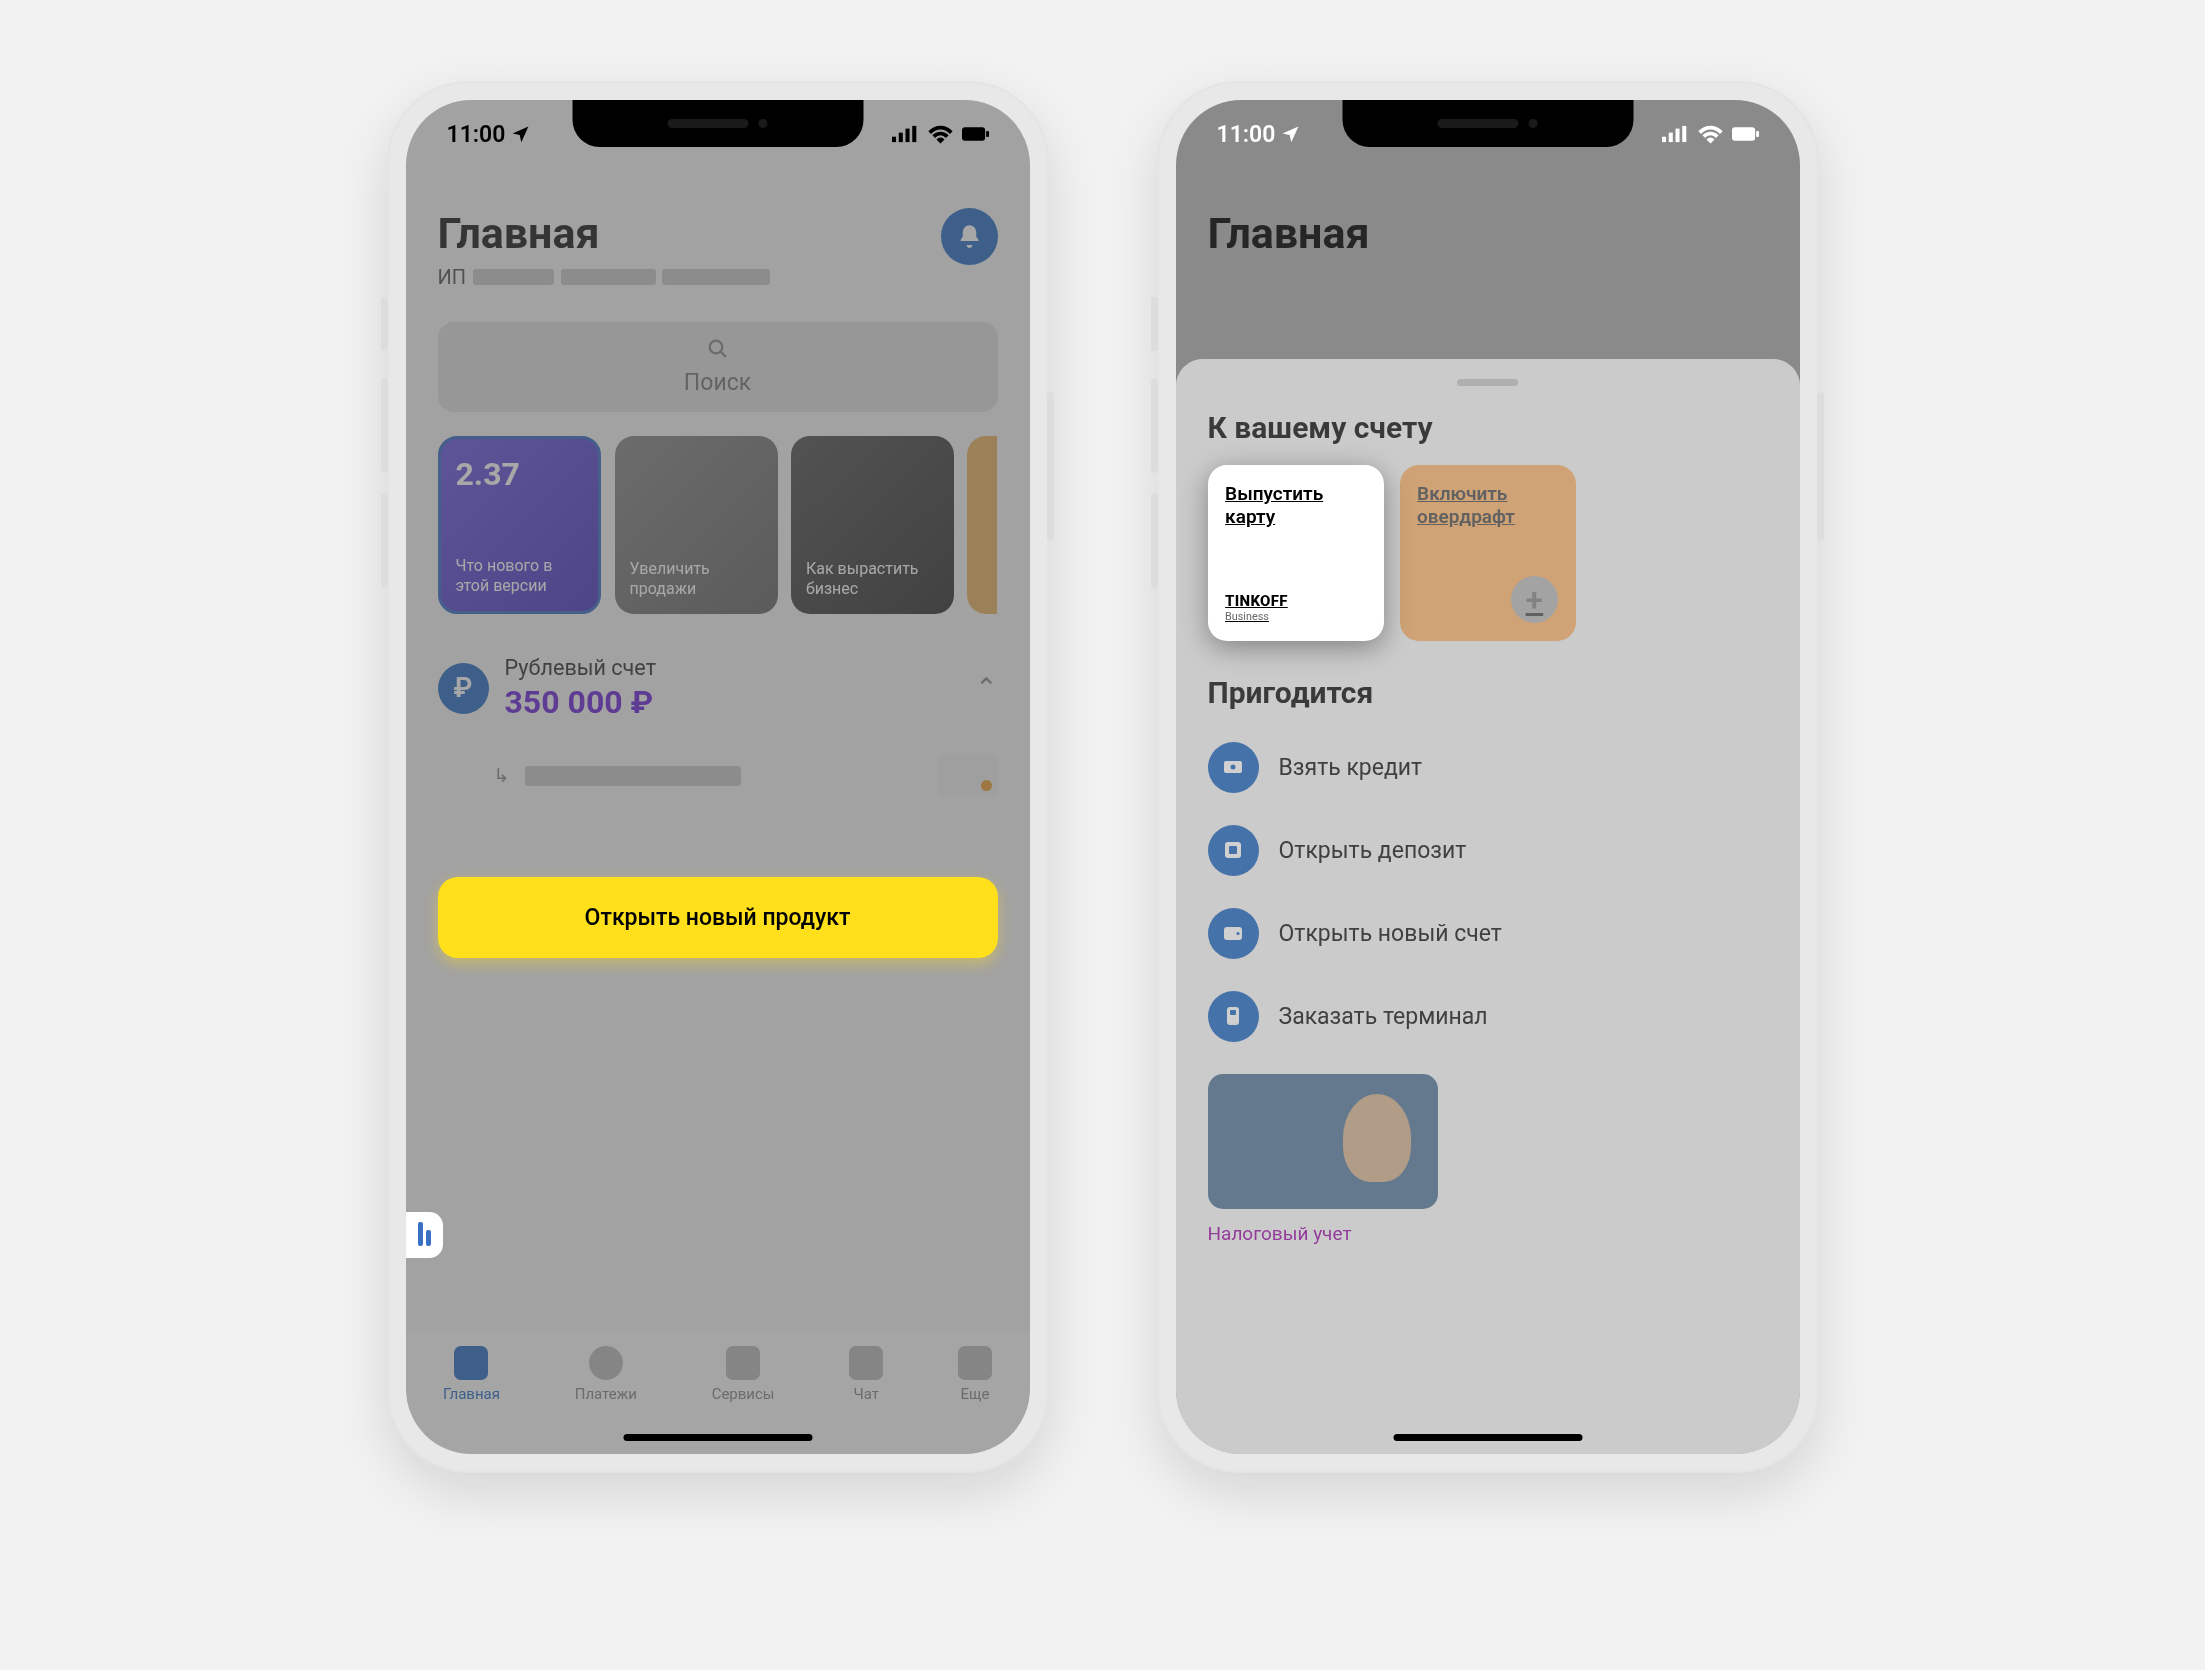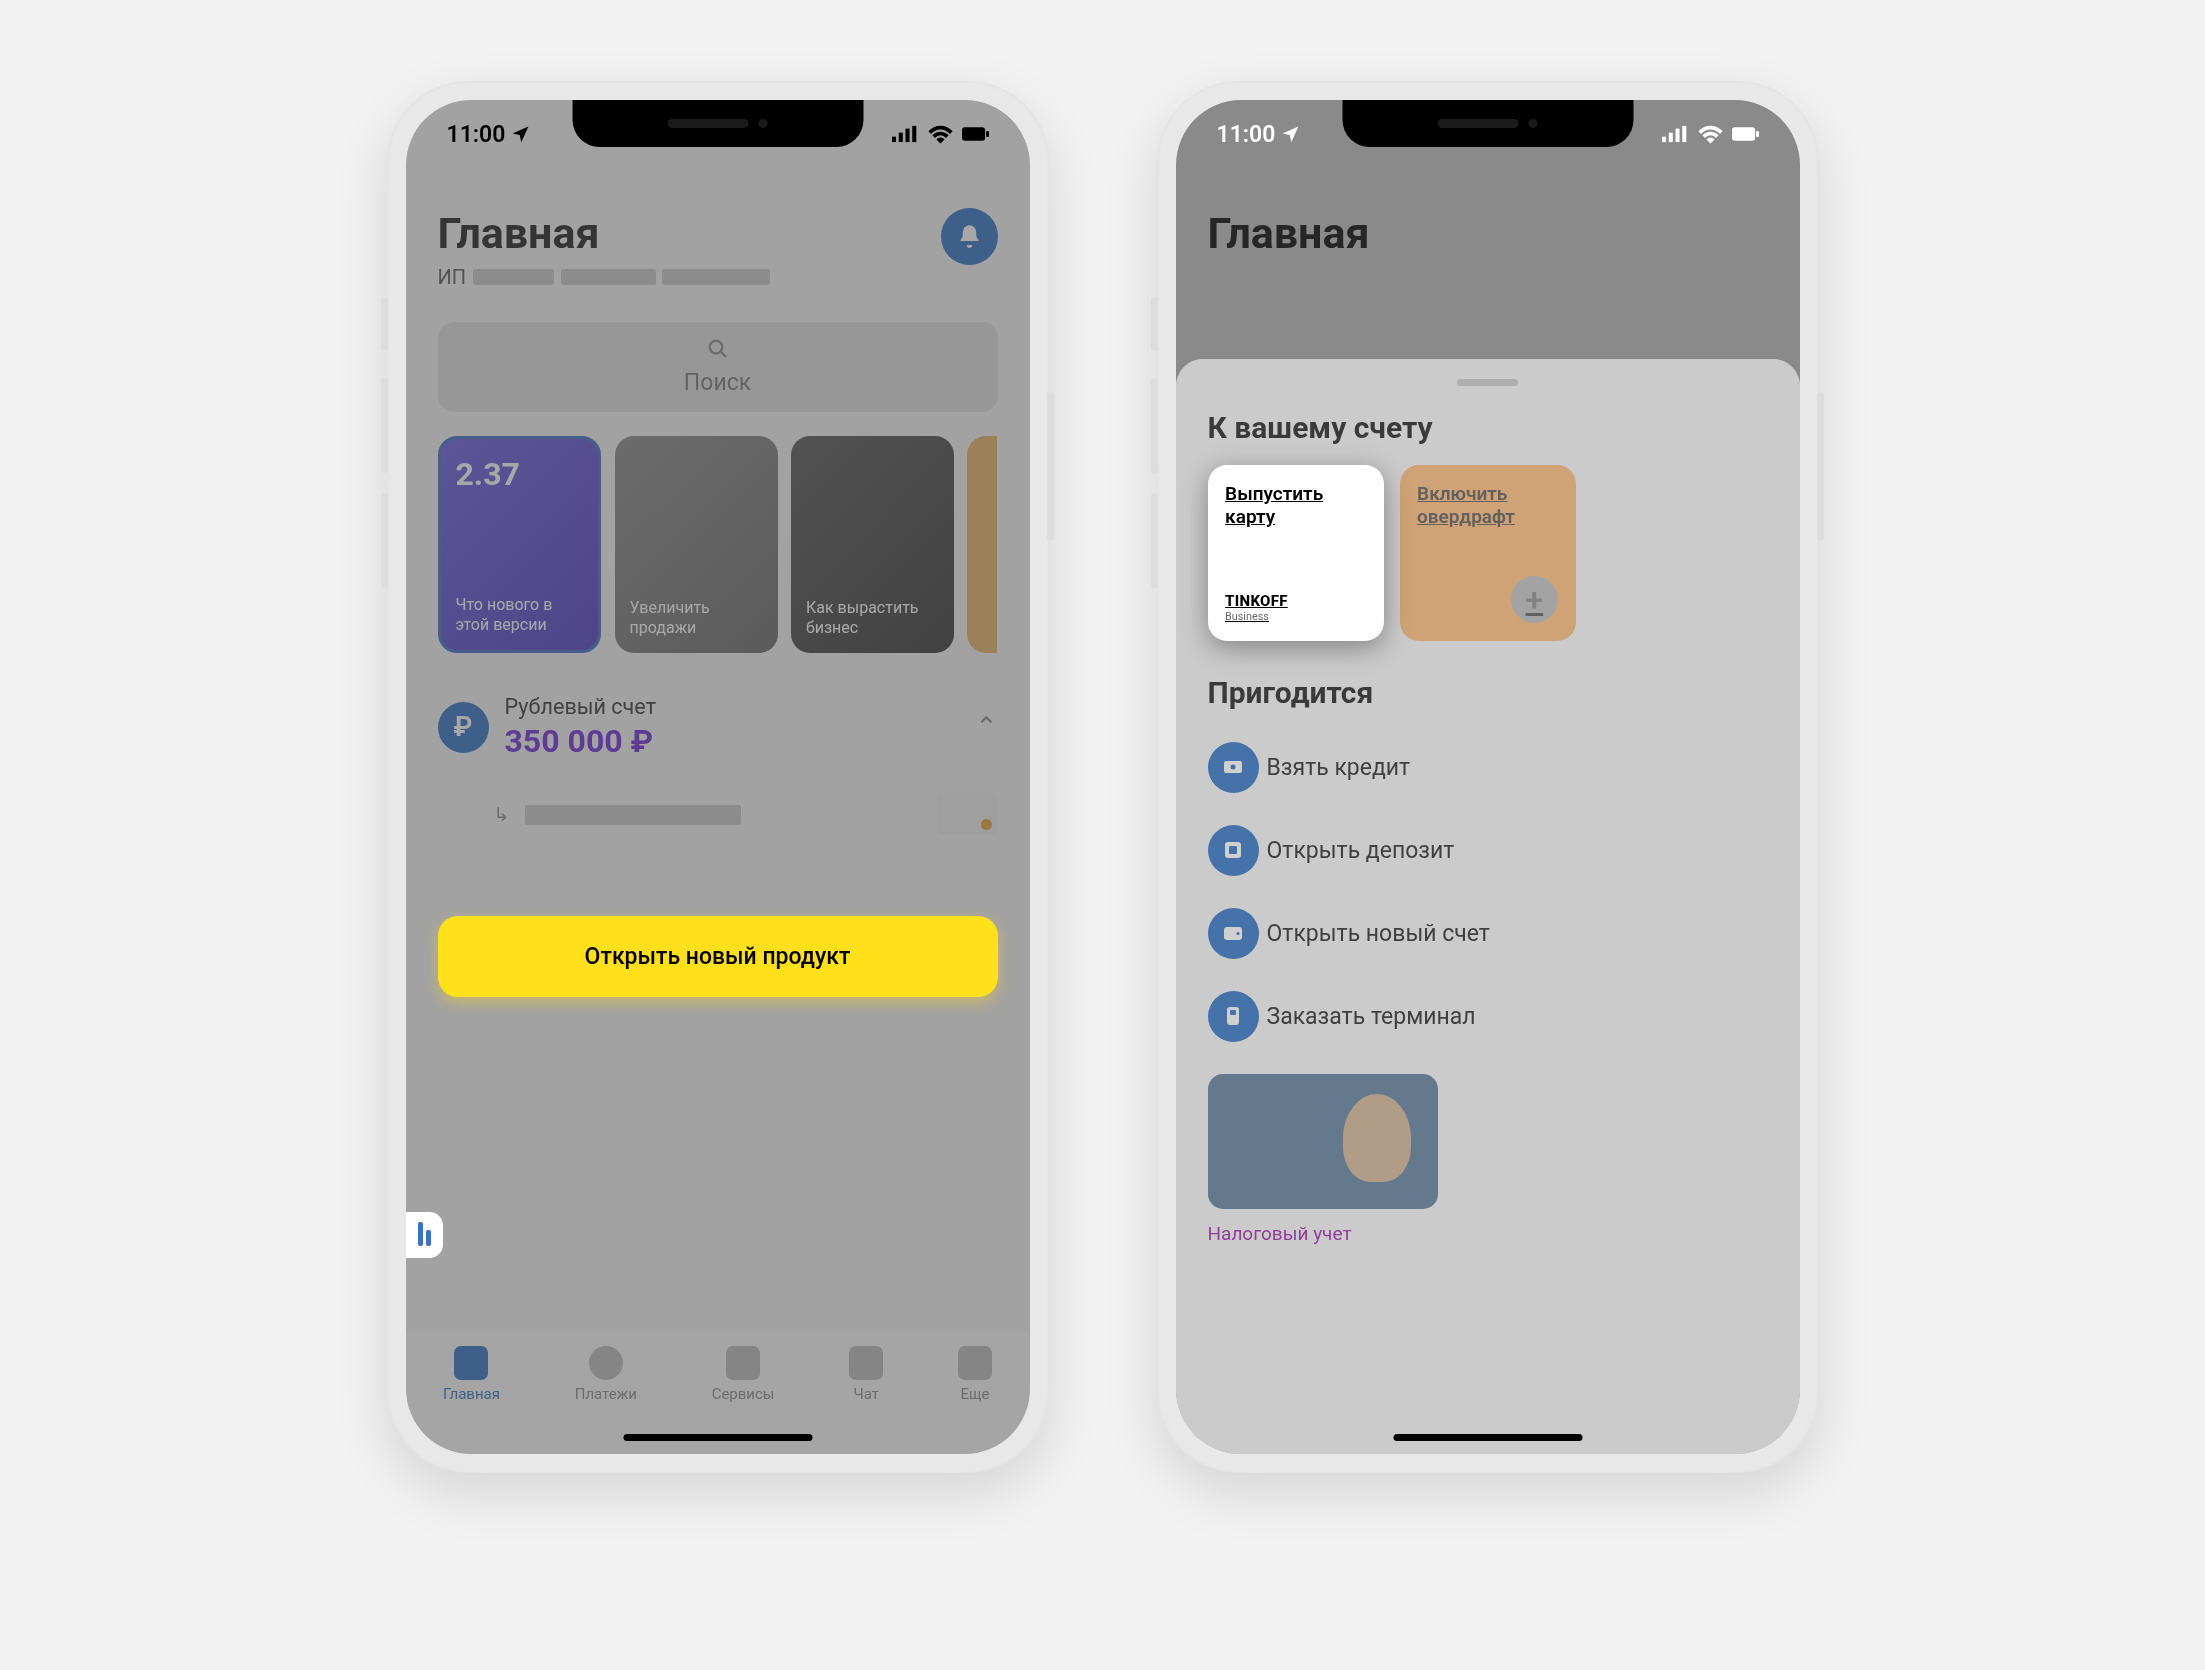--- a/index.html
+++ b/index.html
@@ -30,21 +30,21 @@
   .sub-line { display:flex; align-items:center; gap:6.8px; margin-top:6.8px;}
   .sub-label { font-size: 20px; color: #555; }
   .blur-block { background: #c8c8c8; border-radius: 2.7px; height: 16px; }
   
   .bell-btn { position: absolute; top: 108px; right: 32px; width: 57px; height: 57px; background: #2a6fc4; border-radius: 50%; display:flex; align-items:center; justify-content:center; }
   .bell-btn svg { width: 27px; height: 27px; fill: #fff; }
   
   .search-bar { margin: 20px 32px 0; background: #dedede; border-radius: 16px; padding: 16px 20px; display:flex; align-items:center; gap:9.5px; font-size:23px; color:#777;flex-direction:column; }
   
   .stories { display:flex; gap:13.5px; padding: 24px 32px 0; }
-  .story { width: 176px; height: 217px; border-radius: 19px; padding: 15px; display:flex; flex-direction:column; justify-content:flex-end; color:#fff; font-size:16px; line-height:1.25; position:relative; overflow:hidden; }
+  .story { width: 176px; height: 178px; border-radius: 19px; padding: 15px; display:flex; flex-direction:column; justify-content:flex-end; color:#fff; font-size:16px; line-height:1.25; position:relative; overflow:hidden; }
   .story-1 { background: linear-gradient(135deg,#6a5ae0,#4a3ac0); border: 3.4px solid #3a6fc4; }
   .story-1 .big { font-size:32px; font-weight:700; position:absolute; top:15px; left:15px; }
   .story-2 { background: linear-gradient(135deg,#888,#666); }
   .story-3 { background: linear-gradient(135deg,#555,#333); }
   .story-peek { width: 27px; background:#e9b060; border-radius:19px 0 0 19px; }
   
   .account-row { display:flex; align-items:center; gap:16px; padding: 41px 32px 0; }
   .ruble-circle { width:51px; height:51px; background:#2a6fc4; border-radius:50%; display:flex; align-items:center; justify-content:center; color:#fff; font-size:27px; font-weight:600; }
   .account-text { flex:1; }
   .account-name { font-size:21.6px; color:#333; }
@@ -80,21 +80,21 @@
   
   .card-options { display:flex; gap:16px; position:relative; }
   .option-card { width:176px; height:176px; border-radius:19px; padding:17.6px; display:flex; flex-direction:column; justify-content:space-between; font-size:19px; font-weight:600; color:#000;text-decoration:underline; }
   .option-card.highlight { background:#fff; box-shadow: 0 6.8px 27px rgba(0,0,0,0.35); position:relative; z-index:50; }
   .option-card.dim { background:#fdba74; color:#555;gap:20px; }
   .tinkoff-logo { font-size:15px; font-weight:800; letter-spacing:0.3px; }
   .tinkoff-sub { font-size:10.8px; font-weight:400; color:#666; }
   .plus-circle { width:47px; height:47px; background:#bbb; border-radius:50%; align-self:flex-end; display:flex; align-items:center; justify-content:center; font-size:32px; color:#888; margin-left:auto; }
   
   .list-items { display:flex; flex-direction:column; gap:8px; margin-top:6.8px; }
-  .list-item { display:flex; align-items:center; gap:8px; padding:12px 0; }
+  .list-item { display:flex; align-items:center; gap:20px; padding:12px 0; }
   .list-icon { width:51px; height:51px; background:#2a6fc4; border-radius:50%; display:flex; align-items:center; justify-content:center; }
   .list-icon svg { width:24px; height:24px; fill:#fff; }
   .list-label { font-size:23px; color:#222; }
   
   .bottom-card { width:230px; height:135px; background:#5a7a9a; border-radius:15px; margin-top:20px; position:relative; overflow:hidden; }
   .bottom-card::before { content:""; position:absolute; right:27px; top:20px; width:68px; height:88px; background:#d0b090; border-radius:50% 50% 40% 40%; }
   .sheet-bottom-label { font-size:19px; color:#a21caf; margin-top:13.5px; }
 </style>
 </head>
 <body>

